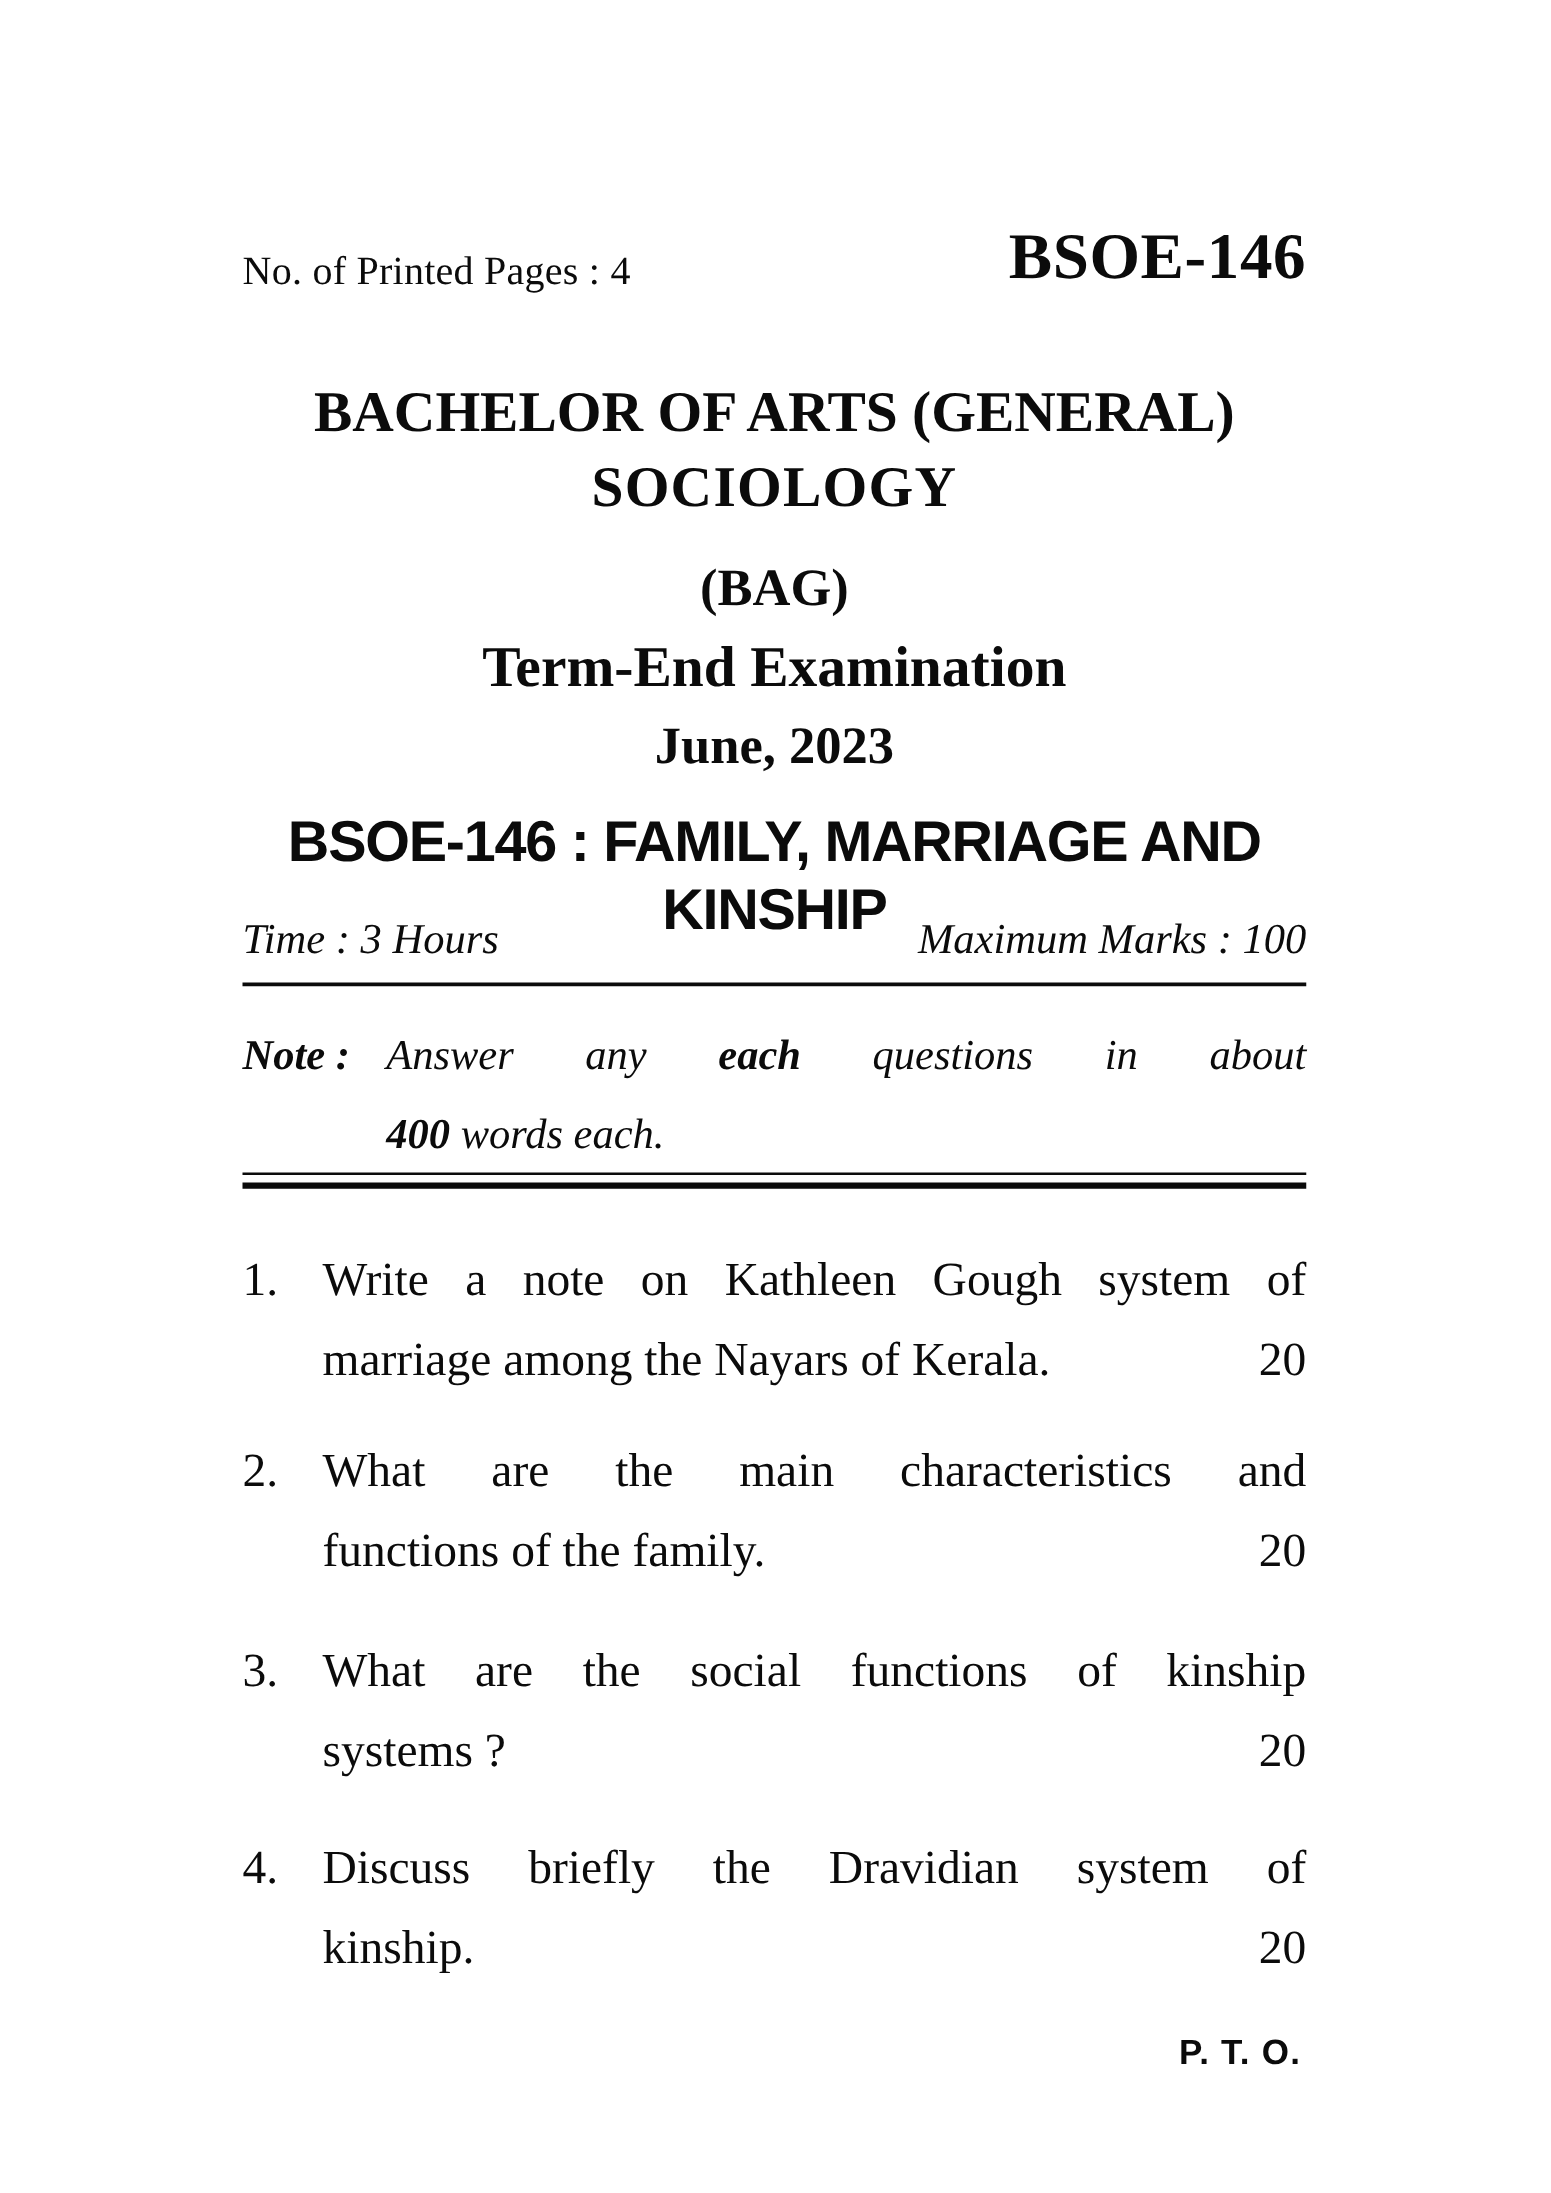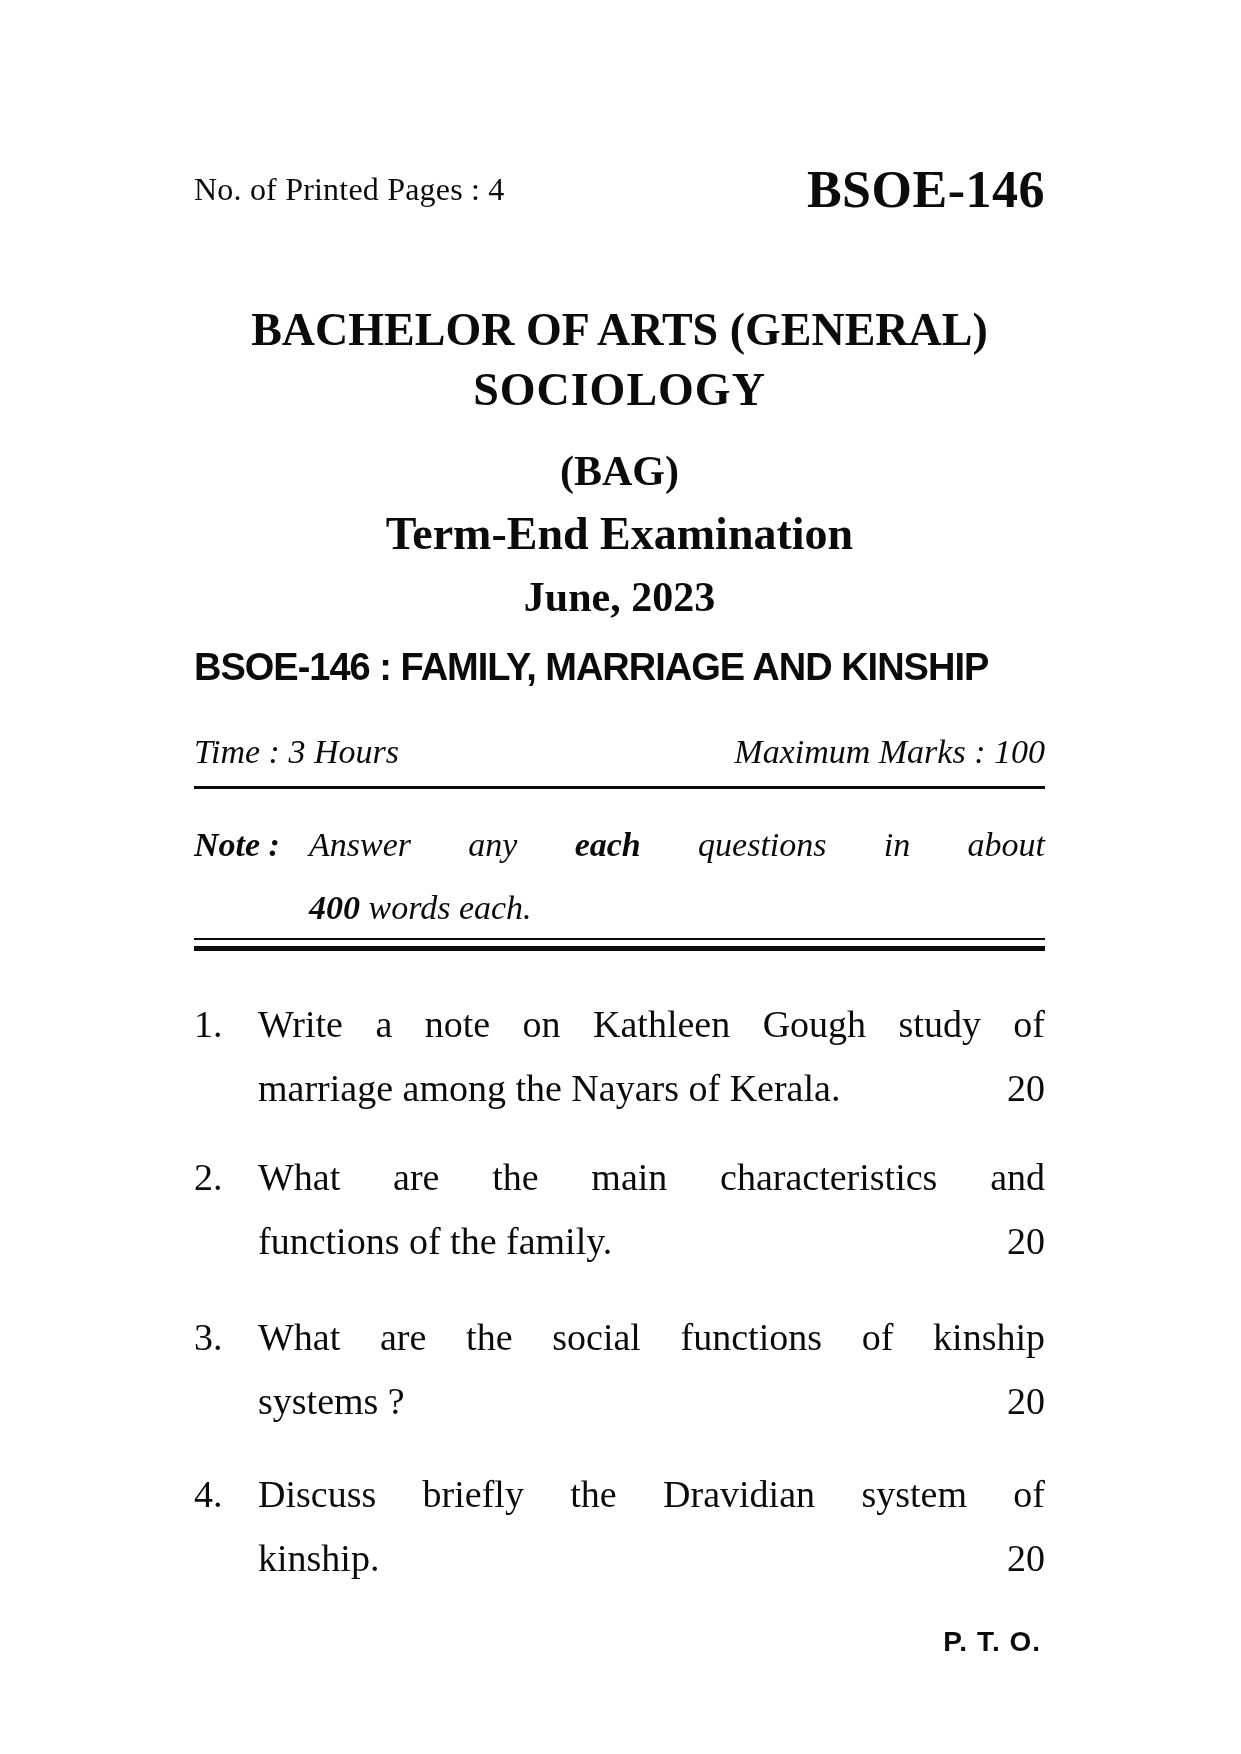--- a/index.html
+++ b/index.html
@@ -20,24 +20,24 @@
     position: absolute;
     left: 194px;
     top: 0;
     width: 851px;
     height: 100%;
   }
   .abs { position: absolute; left: 0; width: 100%; }
 
   
   .header-row {
-    top: 160px;
+    top: 176px;
     display: flex;
     justify-content: space-between;
-    align-items: center;
+    align-items: flex-end;
     gap: 40px;
   }
   .printed-pages {
     font-size: 32px;
     letter-spacing: 0.2px;
   }
   .paper-code {
     font-size: 52px;
     font-weight: bold;
     letter-spacing: 0.5px;
@@ -46,23 +46,24 @@
   
   .center-line { text-align: center; font-weight: bold; }
   .title-1   { top: 303px; font-size: 46px; }
   .title-2   { top: 363px; font-size: 46px; letter-spacing: 1px; }
   .program   { top: 447px; font-size: 42px; }
   .exam-name { top: 507px; font-size: 46px; }
   .session   { top: 573px; font-size: 42px; }
 
   .course-heading {
     top: 646px;
+    text-align: center;
     font-family: "Liberation Sans", "DejaVu Sans", sans-serif;
     font-weight: bold;
-    font-size: 38px;
+    font-size: 46px;
     letter-spacing: -1px;
   }
 
   
   .meta-row {
     top: 733px;
     display: flex;
     justify-content: space-between;
     font-style: italic;
     font-size: 34px;
@@ -176,21 +177,21 @@
         </div>
       </div>
     </div>
 
     <div class="abs rule-double-thin"></div>
     <div class="abs rule-double-thick"></div>
 
     <div class="abs question q1">
       <span class="q-num">1.</span>
       <span class="q-body">
-        <div class="q-line-justify">Write a note on Kathleen Gough study of</div>
+        <div class="q-line-justify">Write a note on Kathleen Gough system of</div>
         <div class="q-line-last">
           <span>marriage among the Nayars of Kerala.</span>
           <span class="q-marks">20</span>
         </div>
       </span>
     </div>
 
     <div class="abs question q2">
       <span class="q-num">2.</span>
       <span class="q-body">

